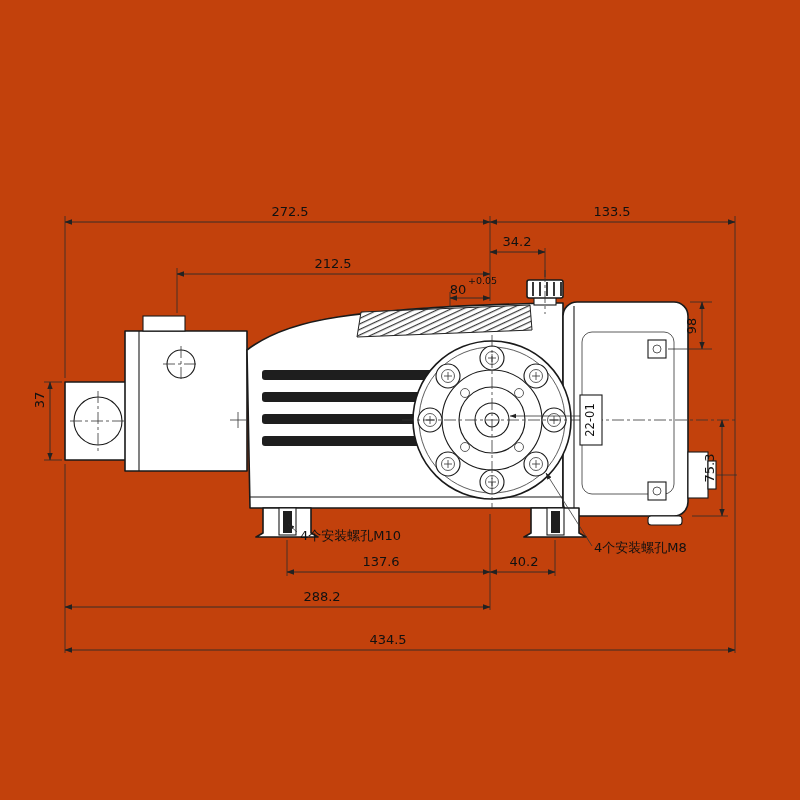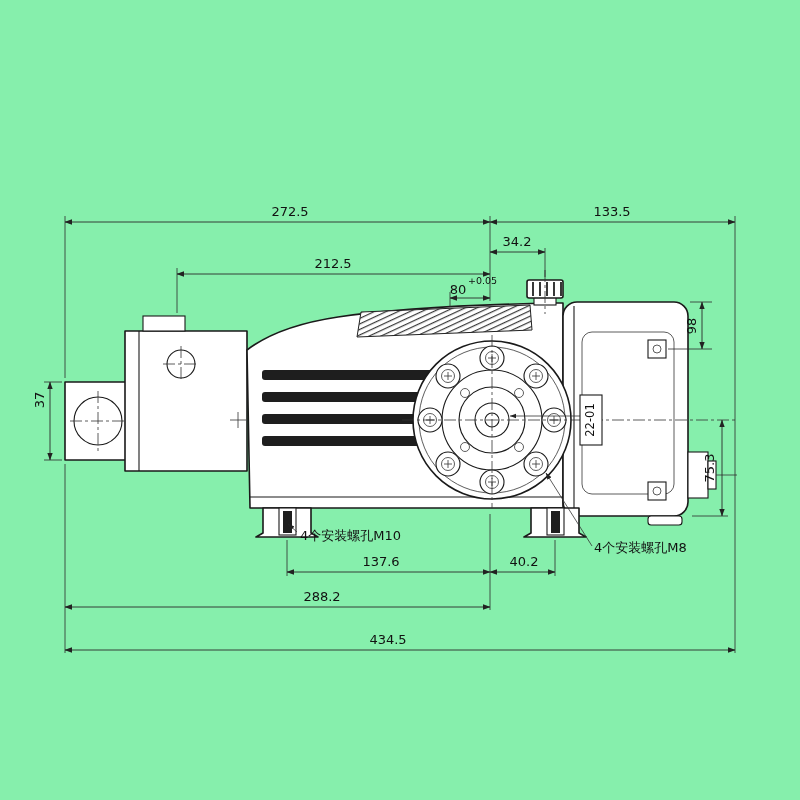--- a/index.html
+++ b/index.html
@@ -1,16 +1,16 @@
 <!DOCTYPE html>
 <html><head>
 <meta charset="utf-8">
 <style>
   html,body{margin:0;padding:0;background:#fff;}
-  .stage{position:relative;width:800px;height:800px;background:#86efac;overflow:hidden;
+  .stage{position:relative;width:800px;height:800px;background:#c2410c;overflow:hidden;
          font-family:"DejaVu Sans",sans-serif;}
   svg{position:absolute;left:0;top:0;}
   .o1{stroke:#1a1a1a;stroke-width:1.6;fill:#fff;stroke-linejoin:round;}
   .o2{stroke:#1a1a1a;stroke-width:1.1;fill:none;stroke-linejoin:round;}
   .of{stroke:#1a1a1a;stroke-width:1.1;fill:#fff;}
   .thin{stroke:#333;stroke-width:.8;fill:none;}
   .dark{fill:#1e1e1e;stroke:none;}
   .ext{stroke:#2b2b2b;stroke-width:.8;fill:none;}
   .dim{stroke:#2b2b2b;stroke-width:.9;fill:none;}
   .cl{stroke:#333;stroke-width:.8;fill:none;stroke-dasharray:12 3 3 3;}

